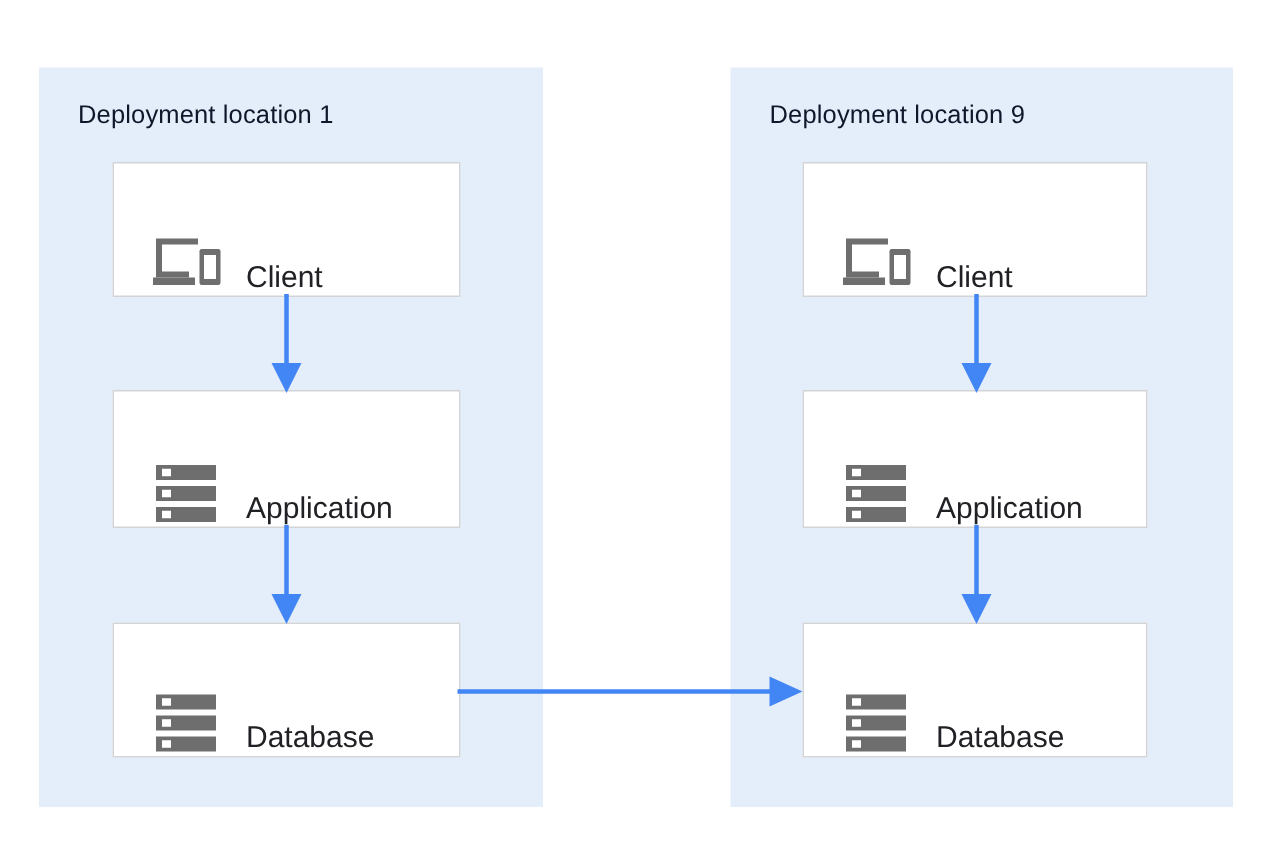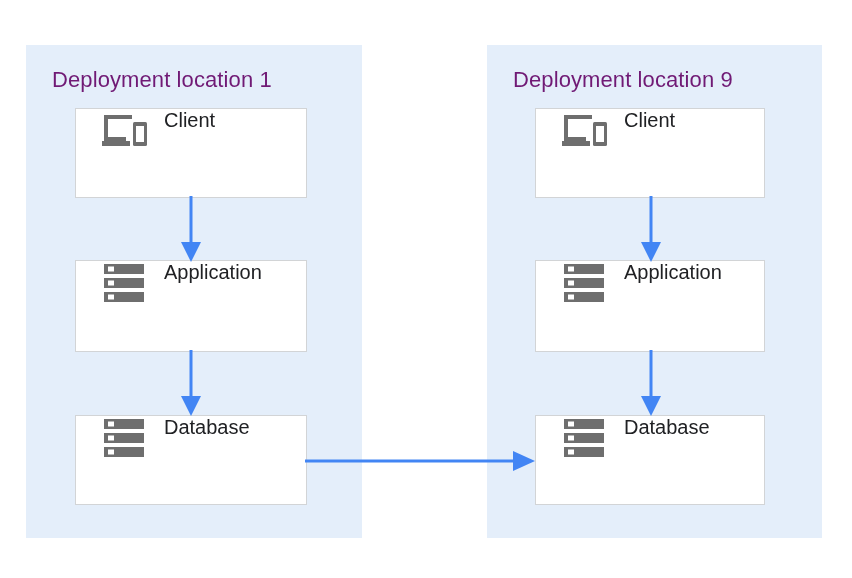--- a/index.html
+++ b/index.html
@@ -21,36 +21,36 @@
   
   .zone {
     position: absolute;
     background: #e4eefa;
   }
   #zone-1 { left: 26px;  top: 45px; width: 336px; height: 493px; }
   #zone-2 { left: 487px; top: 45px; width: 335px; height: 493px; }
 
   .zone-label {
     position: absolute;
-    font-size: 22px;
-    color: #701a75;
+    font-size: 17px;
+    color: #0f172a;
     white-space: nowrap;
     letter-spacing: 0.1px;
   }
   #zone-1-label { left: 52px;  top: 67px; }
   #zone-2-label { left: 513px; top: 67px; }
 
   
   .node {
     position: absolute;
     background: #ffffff;
     border: 1px solid #d2d4d6;
     box-sizing: border-box;
     display: flex;
-    align-items: flex-start;
+    align-items: flex-end;
     padding-left: 20px;
   }
   .node .icon-slot {
     width: 58px;
     height: 44px;
     flex: 0 0 58px;
     display: flex;
     align-items: center;
     justify-content: center;
   }

